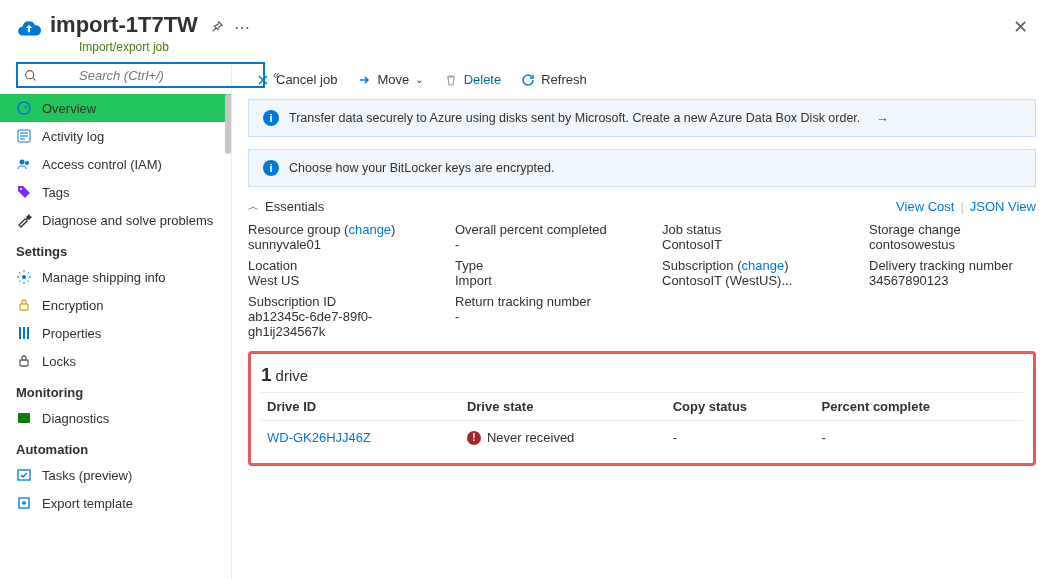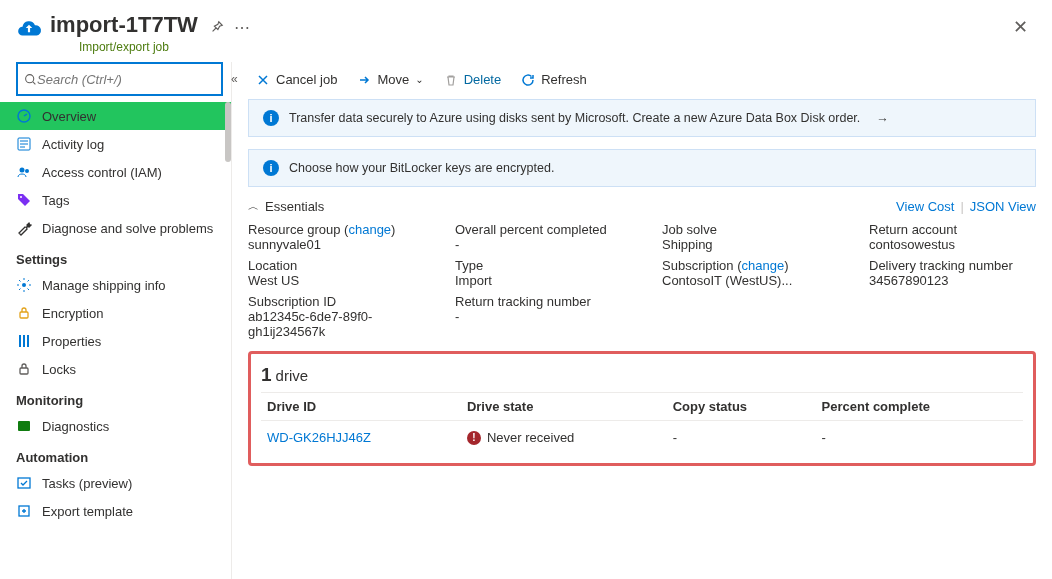--- a/index.html
+++ b/index.html
@@ -10,21 +10,21 @@
   .header-title { font-size: 22px; font-weight: 600; color: #323130; }
   .header-sub { font-size: 12px; color: #4d7c0f; margin-top: 2px; }
   .header-pin { margin-left: 12px; color: #605e5c; cursor: pointer; margin-top:8px;}
   .header-more { margin-left: 10px; color: #605e5c; cursor: pointer; font-size: 16px; letter-spacing:1px; margin-top:6px;}
   .header-close { margin-left: auto; font-size: 18px; color: #605e5c; cursor: pointer; padding:4px 8px;}
 
   .body { display: flex; height: calc(579px - 58px); }
 
   .sidebar { width: 232px; border-right: 1px solid #edebe9; display:flex; flex-direction:column; position:relative;}
   .search-row { display:flex; align-items:center; padding: 0 6px 6px 16px;}
-  .search-box { flex:1; border: 2px solid #0078d4; height: 34px; display: flex; align-items: center; padding: 0 6px; }
+  .search-box { flex:1; border: 2px solid #0078d4; height: 26px; display: flex; align-items: center; padding: 0 6px; gap: 42px; }
   .search-box input { border: none; outline: none; flex:1; font-size: 13px; font-style: italic; color: #605e5c; background:transparent;}
   .collapse-chev { margin-left:8px; color:#605e5c; cursor:pointer; font-size:12px;}
 
   .nav-list { overflow-y:auto; flex:1; position:relative;}
   .nav-item { display: flex; align-items: center; padding: 6px 16px; cursor: pointer; gap: 10px; }
   .nav-item.active { background: #22c55e; }
   .nav-icon { width: 16px; height: 16px; flex-shrink:0; display:flex; align-items:center; justify-content:center;}
   .nav-section { font-size: 13px; font-weight: 600; color: #323130; padding: 10px 16px 4px 16px; }
   .scrollbar-thumb { position:absolute; right:0; top:0; width:6px; height:60px; background:#c8c6c4; border-radius:3px;}
 
@@ -276,25 +276,25 @@
     <div class="essentials-grid">
       <div class="ess-item">
         <div class="ess-label"><span>Resource group</span> (<span class="link">change</span>)</div>
         <div class="ess-value link">sunnyvale01</div>
       </div>
       <div class="ess-item">
         <div class="ess-label">Overall percent completed</div>
         <div class="ess-value">-</div>
       </div>
       <div class="ess-item">
-        <div class="ess-label">Job solve</div>
-        <div class="ess-value">Shipping</div>
-      </div>
-      <div class="ess-item">
-        <div class="ess-label">Return account</div>
+        <div class="ess-label">Job status</div>
+        <div class="ess-value">ContosoIT</div>
+      </div>
+      <div class="ess-item">
+        <div class="ess-label">Storage change</div>
         <div class="ess-value link">contosowestus</div>
       </div>
       <div class="ess-item">
         <div class="ess-label">Location</div>
         <div class="ess-value">West US</div>
       </div>
       <div class="ess-item">
         <div class="ess-label">Type</div>
         <div class="ess-value">Import</div>
       </div>

